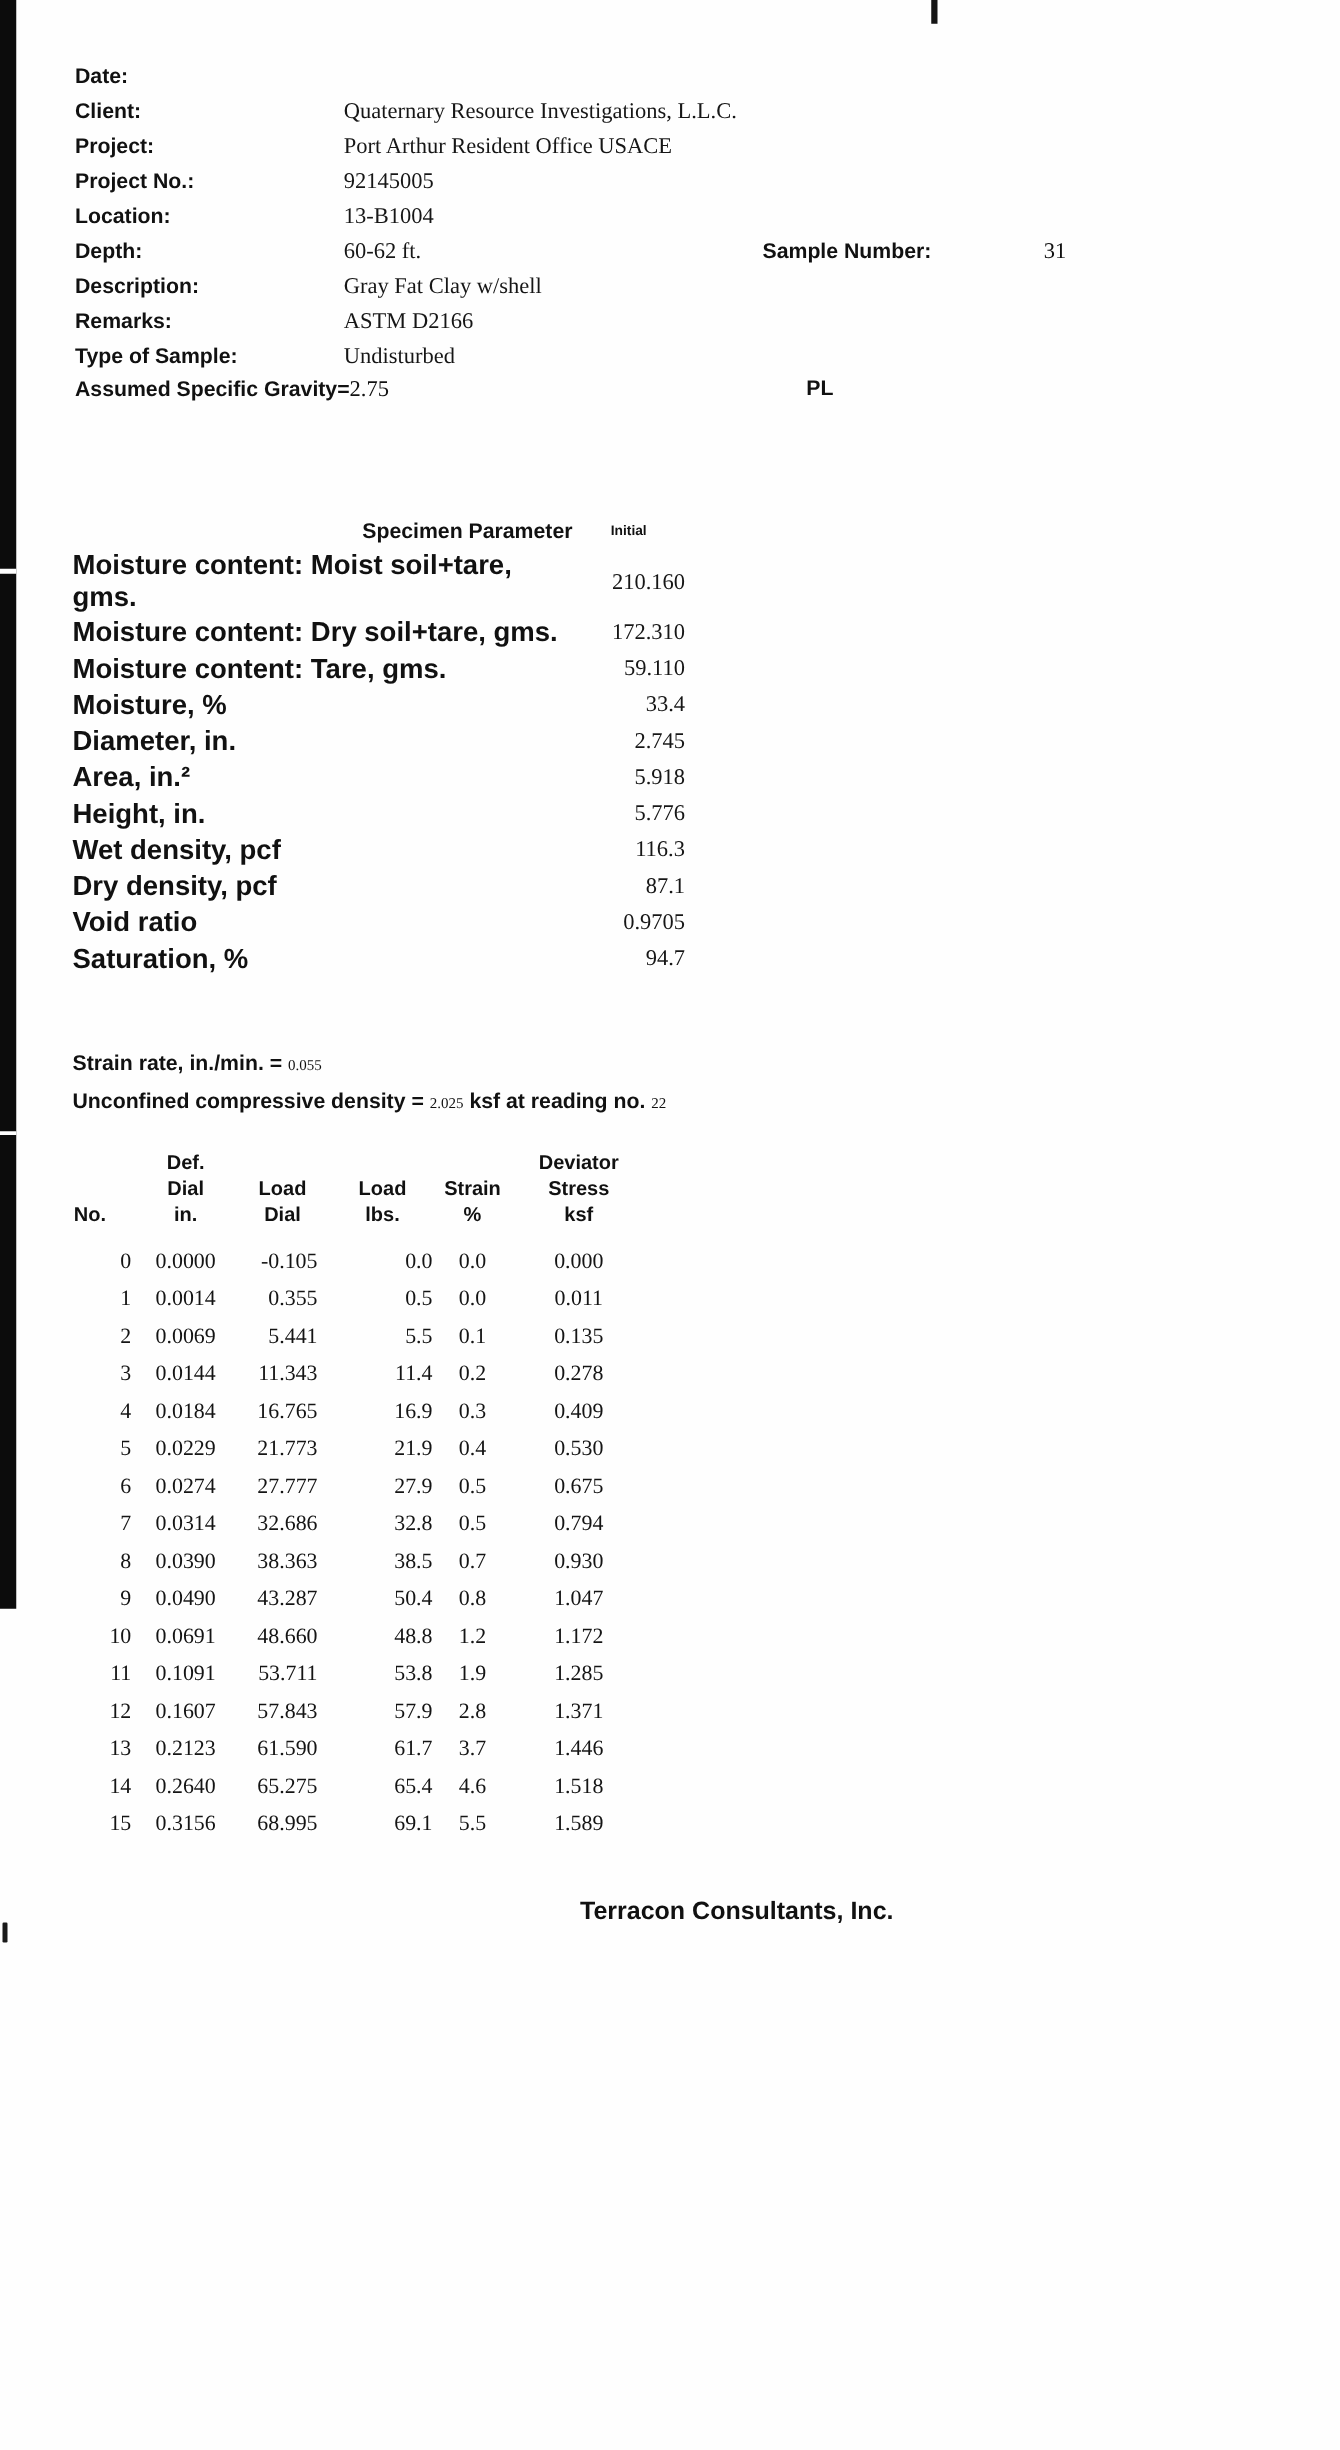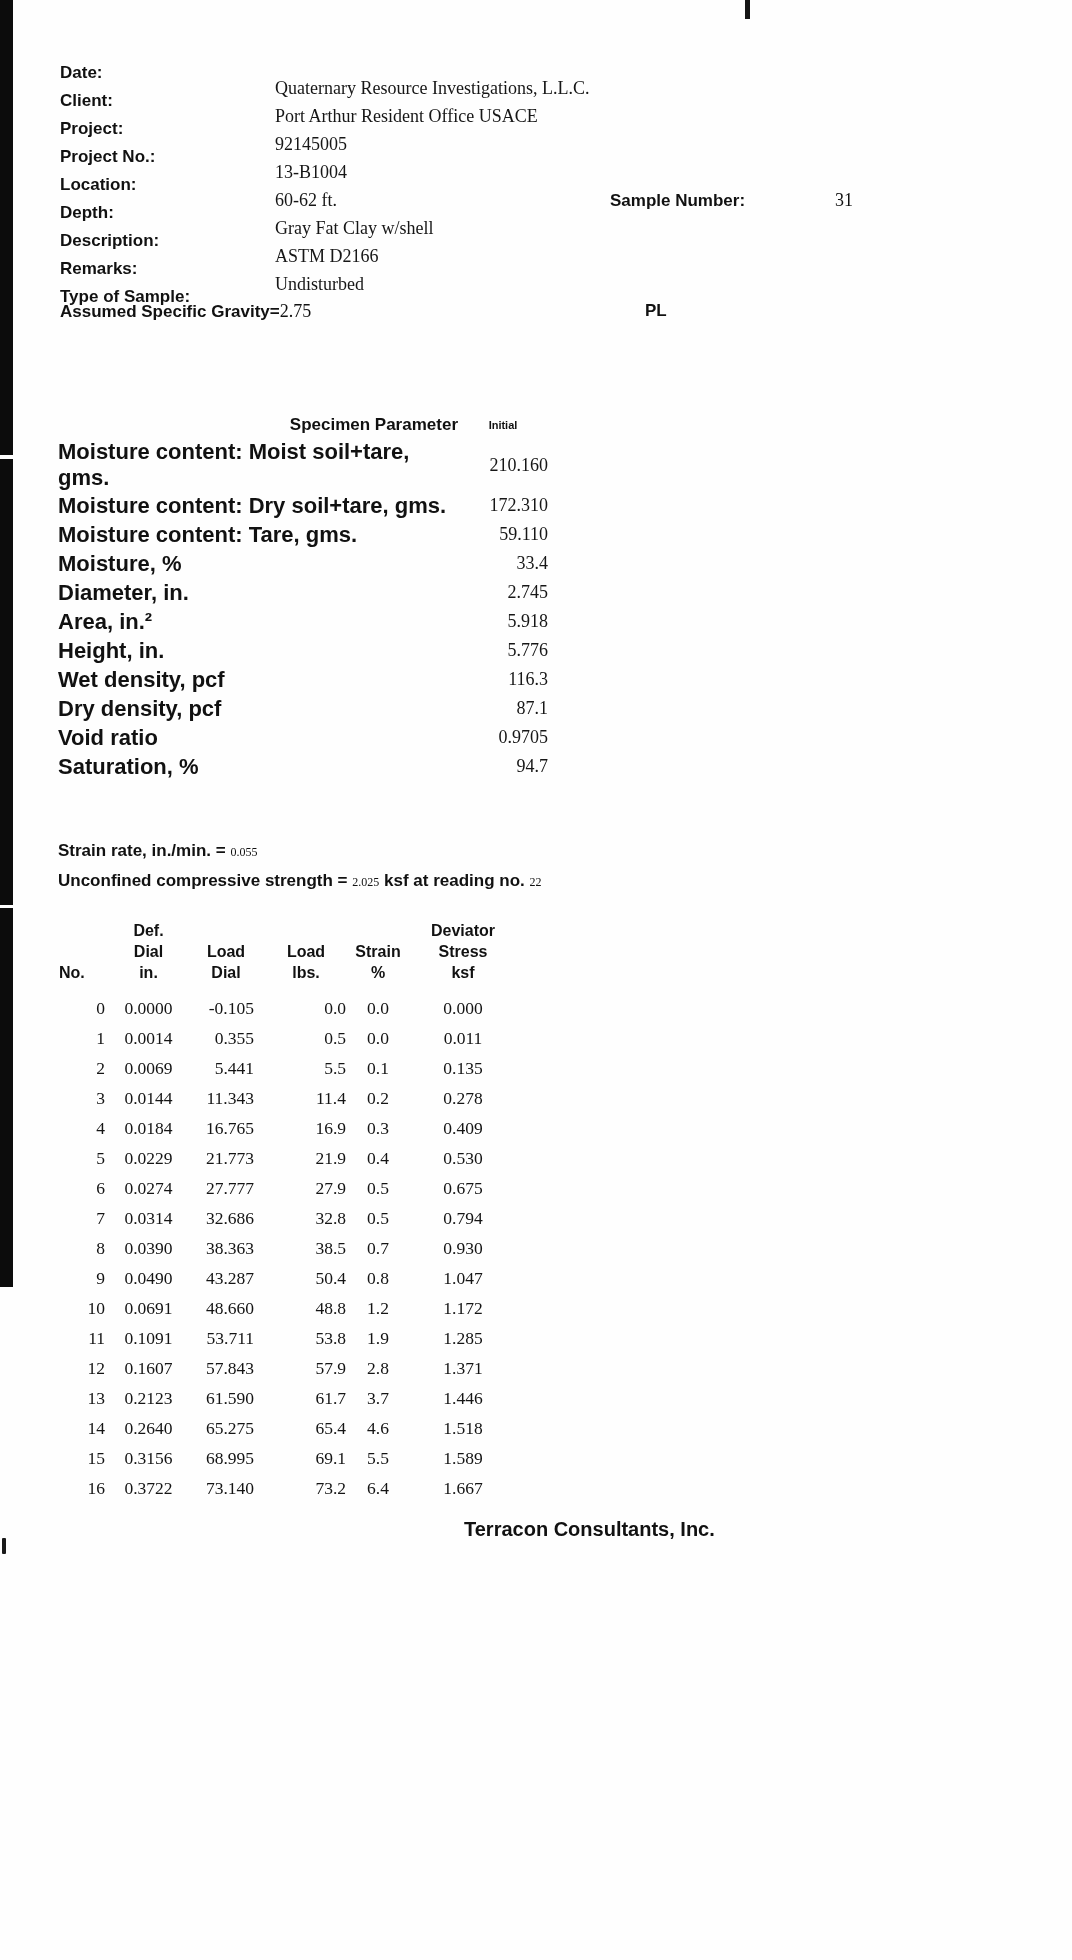--- a/index.html
+++ b/index.html
@@ -14,21 +14,21 @@
 
   
   .edge-bar   { position:absolute; left:0; top:0; width:13px; height:1287px; background:#0c0c0c; }
   .edge-notch { position:absolute; left:0; width:13px; background:#fefefe; }
   .tick-top   { position:absolute; left:745px; top:0; width:5px; height:19px; background:#151515; }
   .mark-bottom{ position:absolute; left:2px; top:1538px; width:4px; height:16px; background:#1a1a1a; border-radius:1px; }
 
   
   .header-block { position:absolute; left:60px; top:48px; }
   .hrow   { position:relative; height:28px; width:980px; }
-  .hlabel { position:absolute; left:0;     top:15px; font-size:17px; white-space:nowrap; }
+  .hlabel { position:absolute; left:0;     top:3px; font-size:17px; white-space:nowrap; }
   .hvalue { position:absolute; left:215px; top:2px; font-size:18px; white-space:nowrap; color:#161616; }
   .hextra { position:absolute; left:550px; top:3px; font-size:17px; white-space:nowrap; }
   .hextraval { position:absolute; left:775px; top:2px; font-size:18px; white-space:nowrap; }
 
   .gravity-line { position:absolute; left:60px; top:301px; width:980px; height:28px; font-size:17px; }
   .gravity-line .serif { font-size:18px; }
   .pl-label { position:absolute; left:585px; top:0; font-size:17px; }
 
   
   .specimen { position:absolute; left:58px; top:410px; border-collapse:collapse; }
@@ -209,21 +209,21 @@
           <td class="v-col serif">94.7</td>
         </tr>
       </tbody>
   </table>
 
   <div class="note-strain">
     <span class="sans">Strain rate, in./min. =</span>
     <span class="serif">0.055</span>
   </div>
   <div class="note-strength">
-    <span class="sans">Unconfined compressive strength =</span>
+    <span class="sans">Unconfined compressive density =</span>
     <span class="serif">2.025</span>
     <span class="sans">ksf at reading no.</span>
     <span class="serif">22</span>
   </div>
 
   <table class="readings">
     <colgroup>
       <col style="width:52px">
         <col style="width:83px">
         <col style="width:72px">
@@ -399,26 +399,18 @@
 
         <tr>
           <td>15</td>
           <td>0.3156</td>
           <td>68.995</td>
           <td>69.1</td>
           <td>5.5</td>
           <td>1.589</td>
         </tr>
 
-        <tr>
-          <td>16</td>
-          <td>0.3722</td>
-          <td>73.140</td>
-          <td>73.2</td>
-          <td>6.4</td>
-          <td>1.667</td>
-        </tr>
       </tbody>
   </table>
 
   <div class="footer sans">Terracon Consultants, Inc.</div>
 
 </div>
 
 </body></html>

